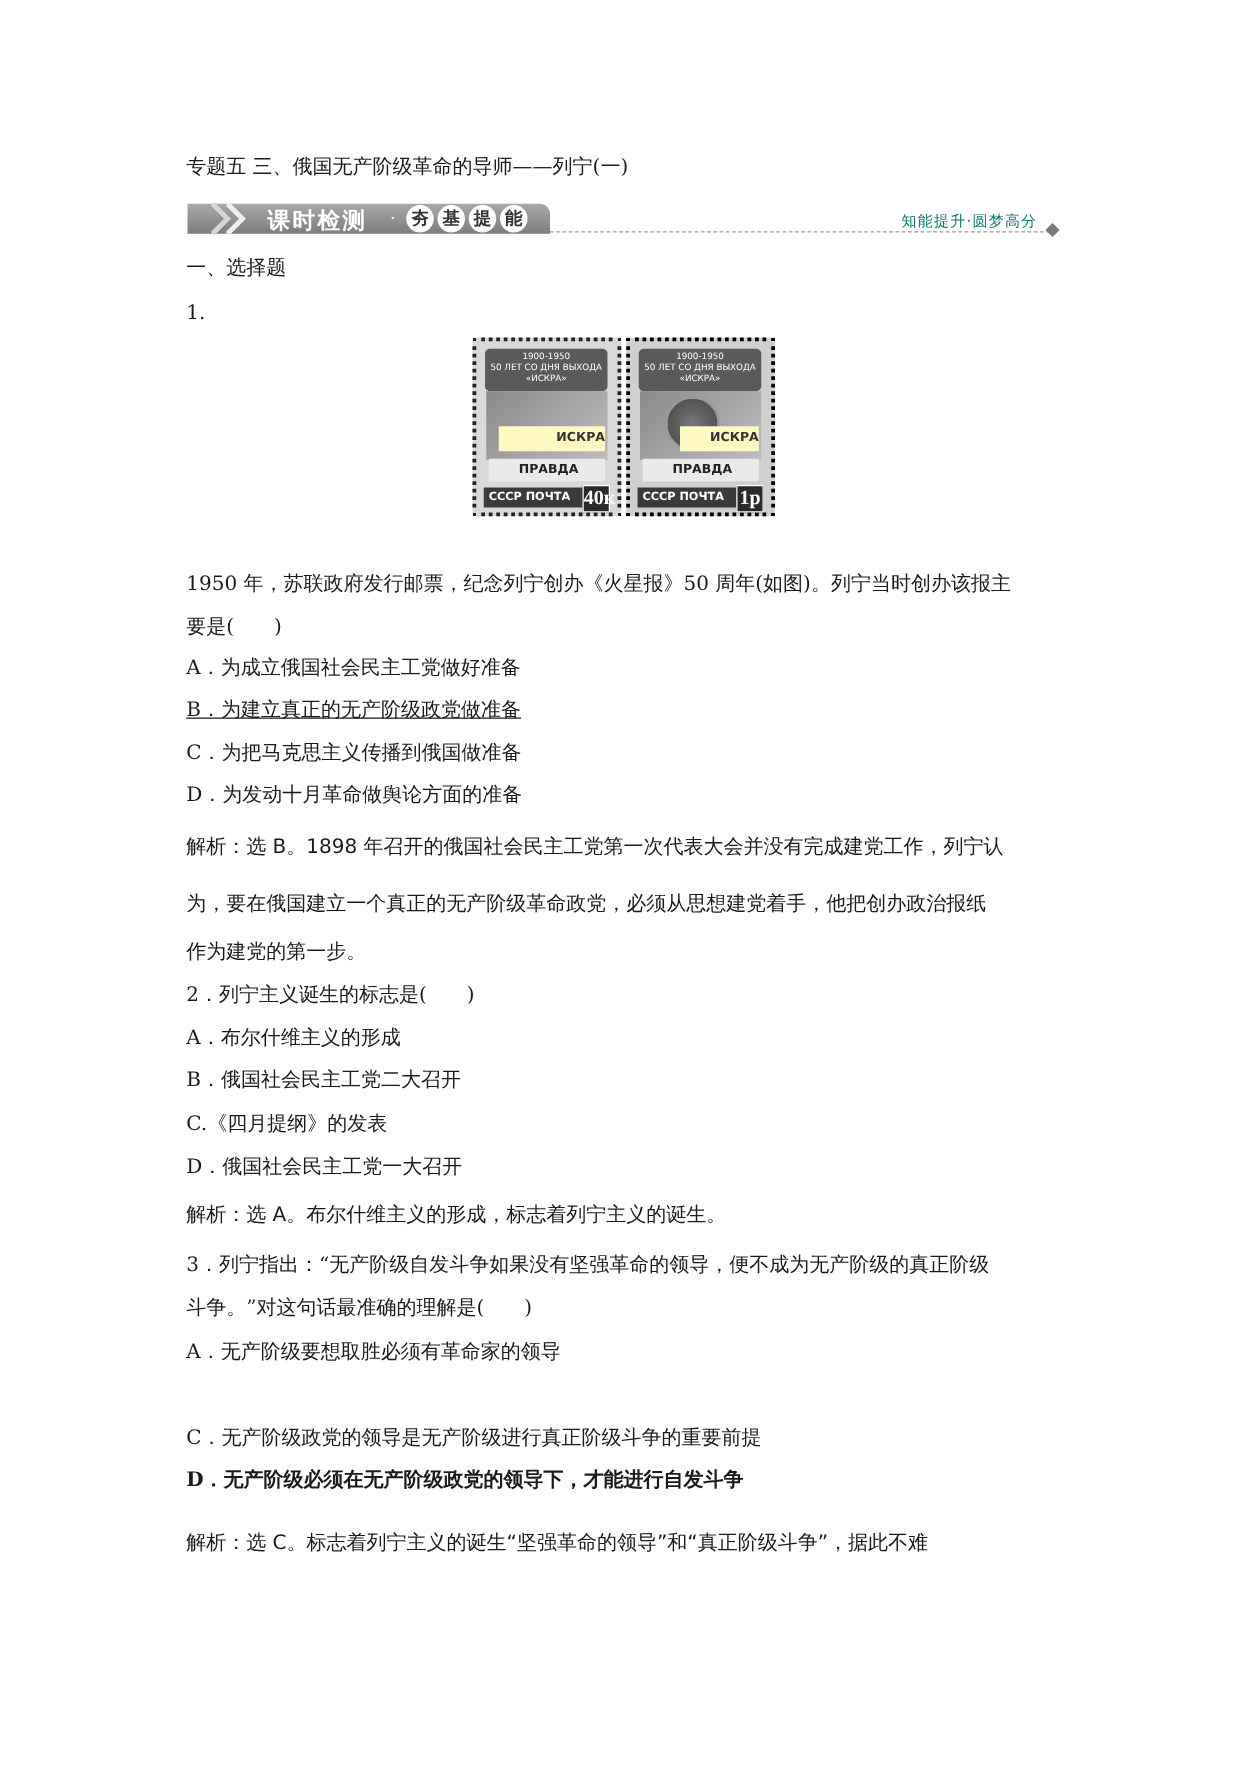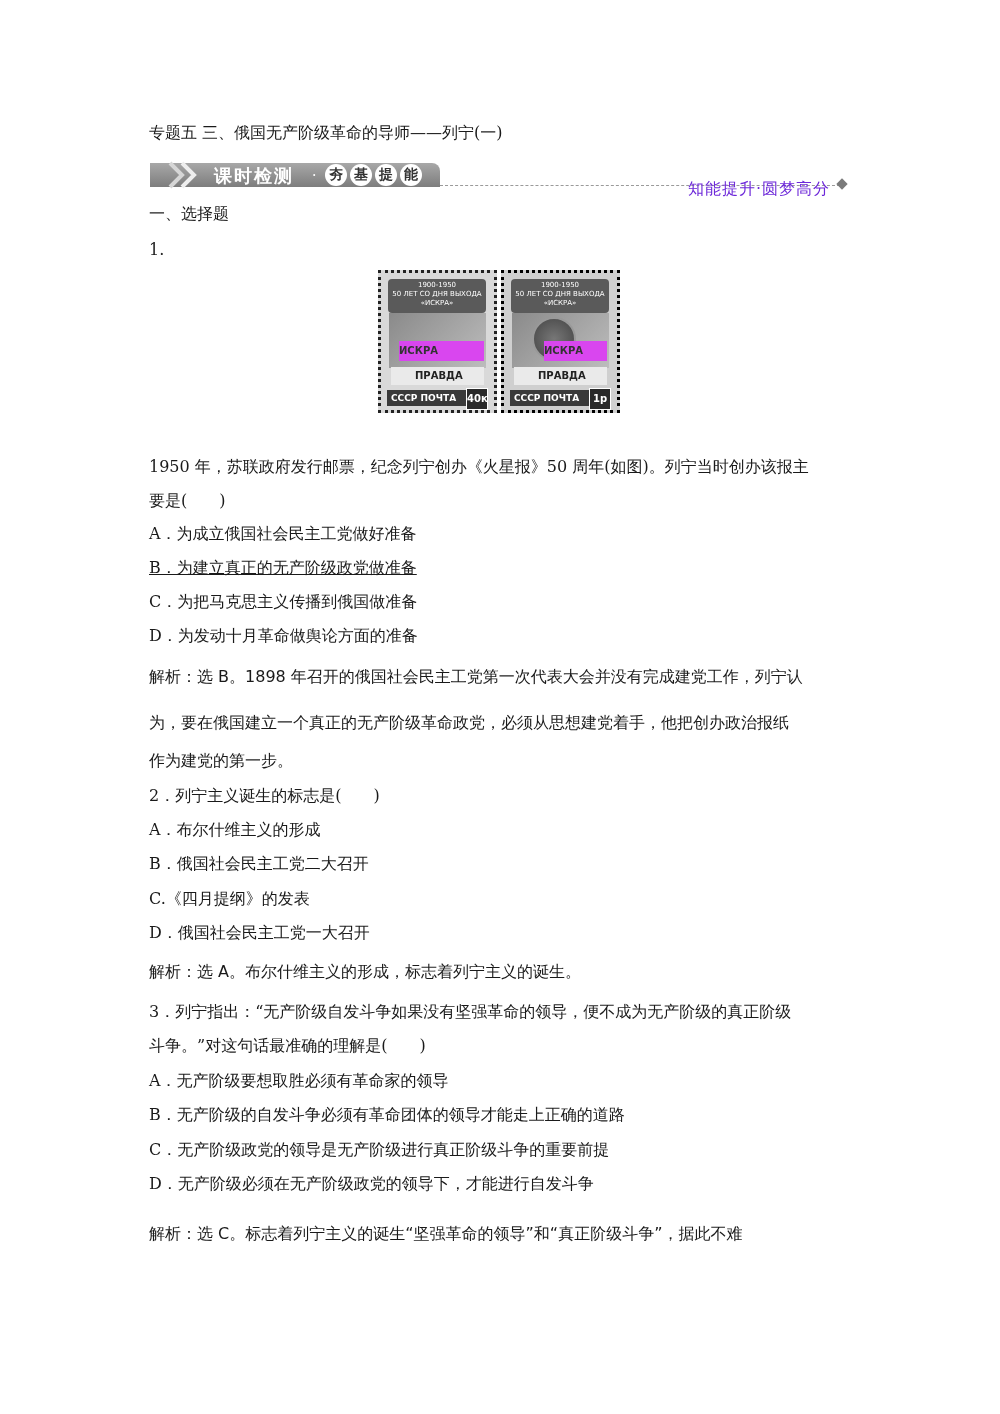--- a/index.html
+++ b/index.html
@@ -14,39 +14,39 @@
                 background: linear-gradient(#a8a8a8, #7d7d7d); border-radius: 0 8px 0 0; }
   .banner-chev { position: absolute; left: 16px; top: -2px; width: 44px; height: 28px; }
   .banner-text { position: absolute; left: 64px; top: 1px; color: #fff; font-size: 18px; font-weight: bold;
                  font-family: "DejaVu Sans", "Liberation Sans", sans-serif; letter-spacing: 2px; }
   .banner-dot { position: absolute; left: 162px; top: 4px; color: #fff; font-size: 14px; }
   .banner-circles { position: absolute; left: 175px; top: 1px; display: flex; gap: 3px; }
   .circ { width: 22px; height: 22px; border-radius: 50%; background: #fff; color: #333; font-size: 14px;
           font-weight: bold; display: flex; align-items: center; justify-content: center;
           font-family: "DejaVu Sans", sans-serif; }
   .banner-rule { position: absolute; left: 290px; top: 22px; width: 400px; border-top: 1px dashed #9a9a9a; }
-  .banner-right { position: absolute; right: 20px; top: 16px; font-size: 16px; color: #6d28d9;
+  .banner-right { position: absolute; right: 20px; top: 6px; font-size: 12px; color: #0f766e;
                   font-family: "DejaVu Sans", "Liberation Sans", sans-serif; letter-spacing: 1px; }
   .banner-diamond { position: absolute; right: 4px; top: 17px; width: 8px; height: 8px; background: #7a7a7a;
                     transform: rotate(45deg); }
   
   .stamps { position: absolute; left: 378px; top: 270px; width: 242px; height: 143px; display: flex; gap: 4px; }
   .stamp { flex: 1; background: #d9d9d9; border: 3px dotted #222; position: relative; overflow: hidden; }
   .stamp.dark { border: 3px dotted #000; background: #cfcfcf; }
   .st-top { position: absolute; left: 7px; right: 8px; top: 6px; height: 32px; background: #5a5a5a; border-radius: 4px;
             color: #fff; font-size: 7px; text-align: center; line-height: 9px; font-family: "DejaVu Sans", sans-serif; padding-top: 2px; }
   .st-flag { position: absolute; left: 8px; right: 8px; top: 40px; height: 55px; background: linear-gradient(135deg,#8a8a8a,#bdbdbd); }
-  .st-paper { position: absolute; left: 18px; right: 10px; top: 68px; height: 20px; background: #d946ef;
-              font-size: 10px; font-weight: bold; text-align: left; line-height: 20px; color: #333; font-family: "DejaVu Sans", sans-serif; }
+  .st-paper { position: absolute; left: 18px; right: 10px; top: 68px; height: 20px; background: #fef9c3;
+              font-size: 10px; font-weight: bold; text-align: right; line-height: 20px; color: #333; font-family: "DejaVu Sans", sans-serif; }
   .st-pravda { position: absolute; left: 10px; right: 10px; top: 94px; height: 18px; background: #eaeaea;
                font-size: 10px; font-weight: bold; line-height: 18px; padding-left: 24px; color: #222; font-family: "DejaVu Sans", sans-serif; }
   .st-bottom { position: absolute; left: 6px; right: 6px; bottom: 4px; height: 16px; background: #3a3a3a; color: #fff;
                font-size: 9px; line-height: 16px; padding-left: 4px; font-family: "DejaVu Sans", sans-serif; font-weight: bold; }
   .st-val { position: absolute; right: 0; top: -2px; width: 20px; height: 20px; background: #2a2a2a; border: 1px solid #fff;
-            text-align: center; line-height: 20px; font-size: 10px; }
+            text-align: center; line-height: 20px; font-size: 16px; font-family: Liberation Serif, serif; }
   .st-portrait { position: absolute; left: 28px; top: 44px; width: 40px; height: 40px; border-radius: 50%;
                  background: radial-gradient(#777, #444); border: 2px solid #999; }
   .analysis { font-family: "DejaVu Sans", "Liberation Sans", sans-serif; font-size: 16px; }
 </style>
 </head>
 <body>
 
 <div class="page">
 
   <div class="line title">专题五  三、俄国无产阶级革命的导师——列宁(一)</div>
@@ -105,18 +105,17 @@
   <div class="line" style="top:786px;">2．列宁主义诞生的标志是(　　)</div>
   <div class="line" style="top:820px;">A．布尔什维主义的形成</div>
   <div class="line" style="top:854px;">B．俄国社会民主工党二大召开</div>
   <div class="line" style="top:889px;">C.《四月提纲》的发表</div>
   <div class="line" style="top:923px;">D．俄国社会民主工党一大召开</div>
   <div class="line analysis" style="top:962px;">解析：选 A。布尔什维主义的形成，标志着列宁主义的诞生。</div>
 
   <div class="line" style="top:1002px;">3．列宁指出：“无产阶级自发斗争如果没有坚强革命的领导，便不成为无产阶级的真正阶级</div>
   <div class="line" style="top:1036px;">斗争。”对这句话最准确的理解是(　　)</div>
   <div class="line" style="top:1071px;">A．无产阶级要想取胜必须有革命家的领导</div>
-  <div class="line" style="top:1105px;">B．无产阶级的自发斗争必须有革命团体的领导才能走上正确的道路</div>
   <div class="line" style="top:1140px;">C．无产阶级政党的领导是无产阶级进行真正阶级斗争的重要前提</div>
-  <div class="line" style="top:1174px;">D．无产阶级必须在无产阶级政党的领导下，才能进行自发斗争</div>
+  <div class="line" style="top:1174px;font-weight:bold;">D．无产阶级必须在无产阶级政党的领导下，才能进行自发斗争</div>
   <div class="line analysis" style="top:1224px;">解析：选 C。标志着列宁主义的诞生“坚强革命的领导”和“真正阶级斗争”，据此不难</div>
 
 </div>
 
 </body></html>

